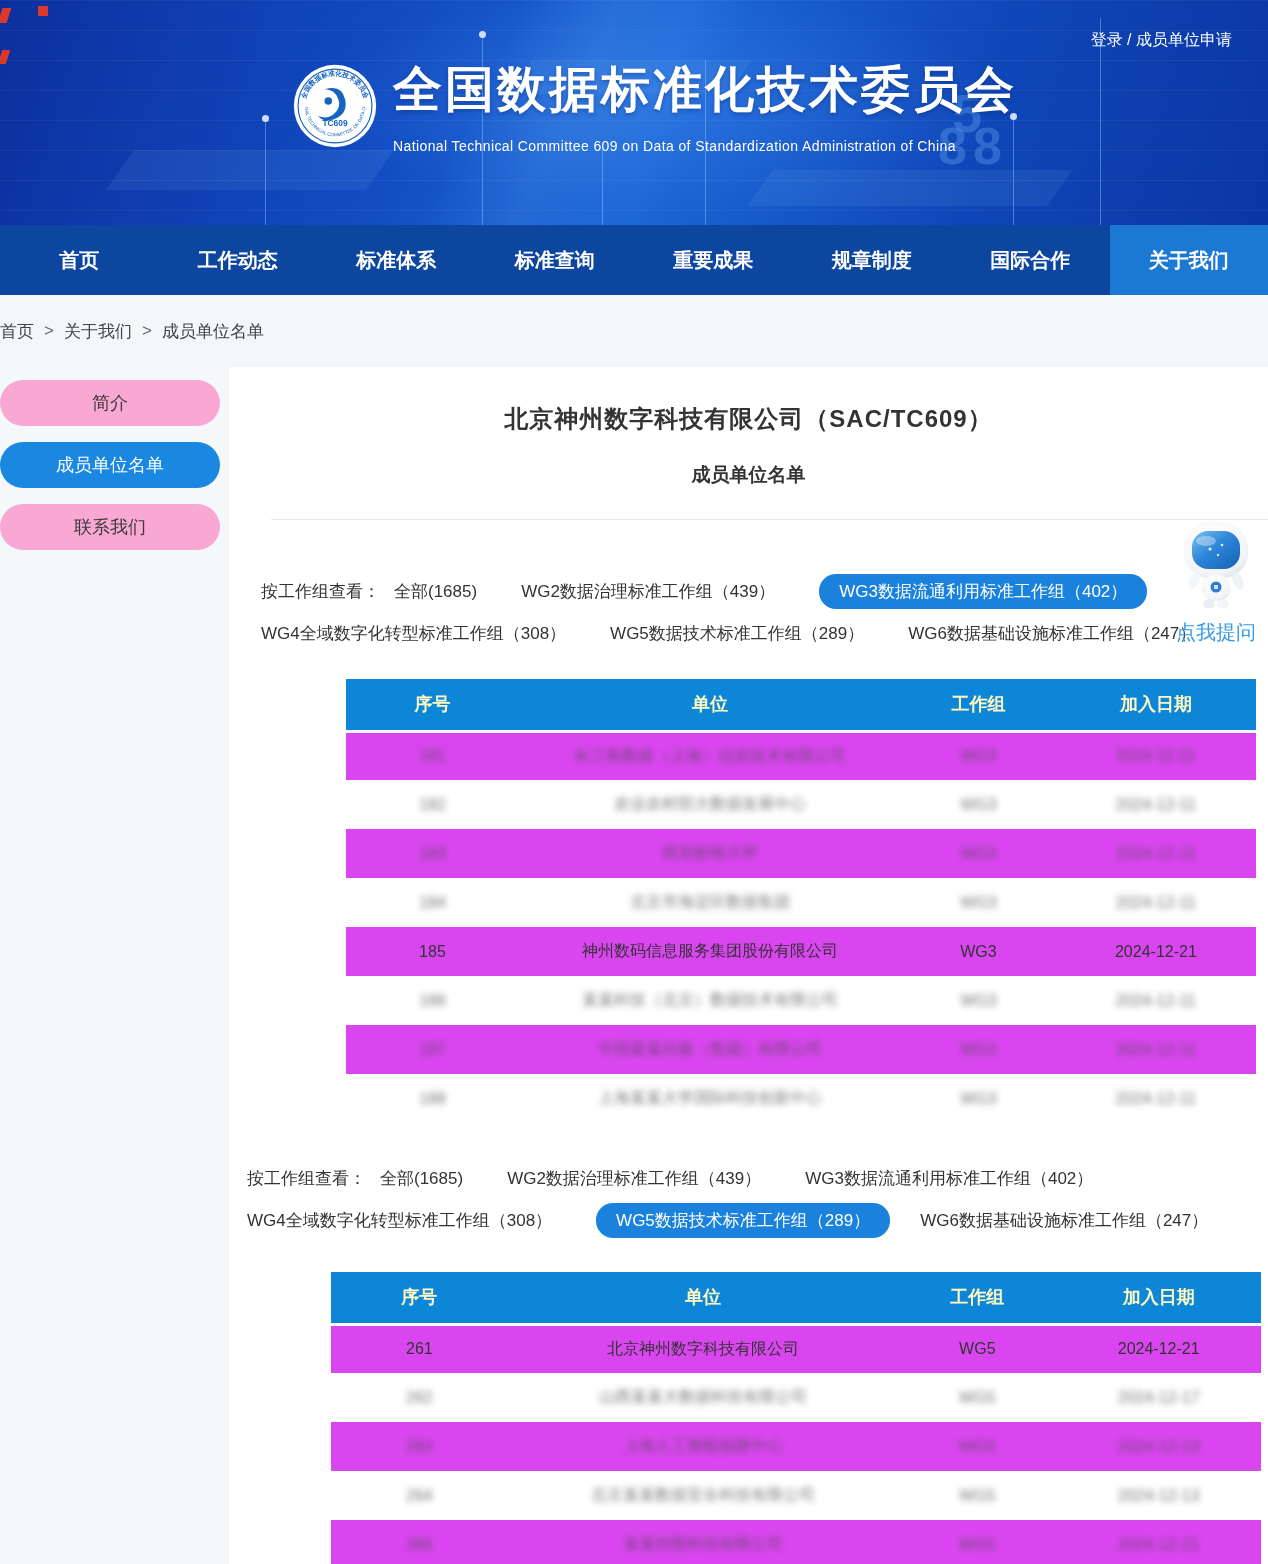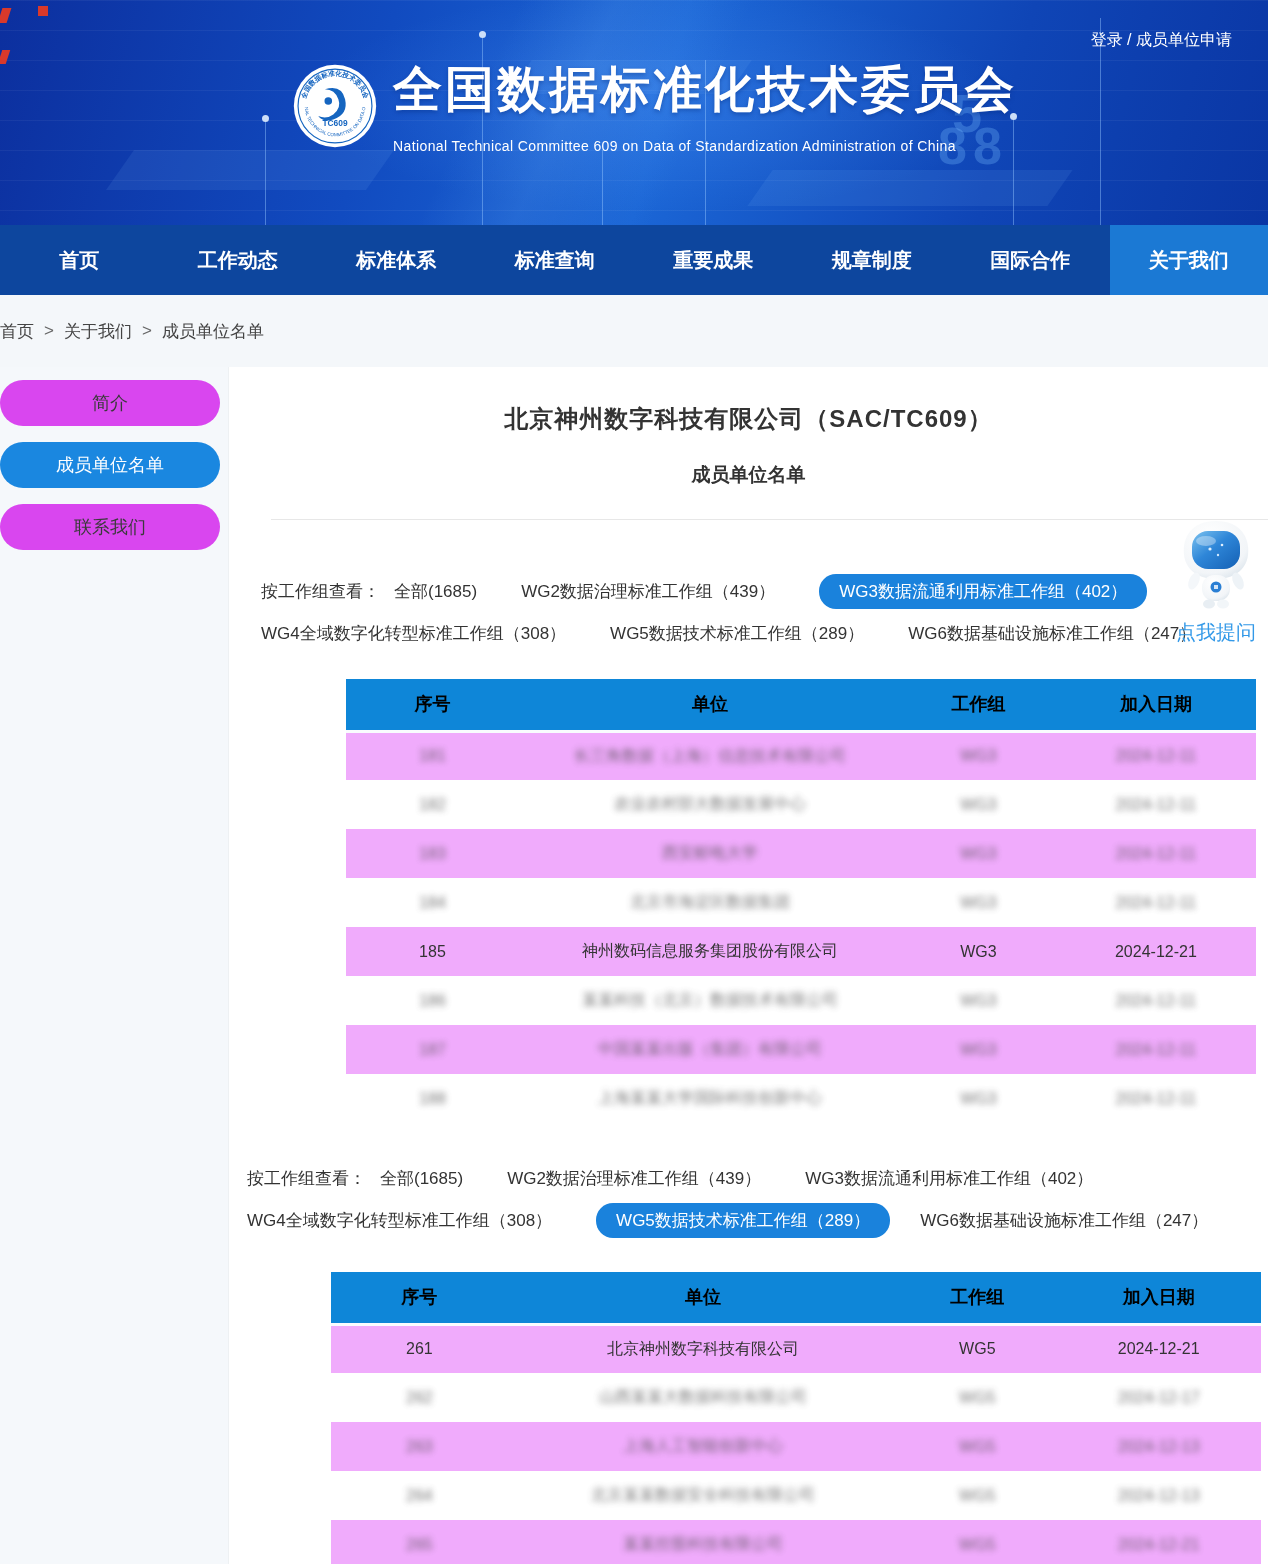--- a/index.html
+++ b/index.html
@@ -46,21 +46,21 @@
   .nav-item.active { background:#1b79d4; }
 
   
   .breadcrumb { height:72px; background:#f4f7fa; display:flex; align-items:center; font-size:17px; color:#444; }
   .breadcrumb .crumb { cursor:pointer; }
   .breadcrumb .sep { margin:0 10px; color:#666; }
 
   
   .main { display:flex; align-items:flex-start; background:#f5f8fb; height:1197px; }
   .sidebar { width:220px; flex:0 0 220px; padding-top:13px; }
-  .side-item { height:46px; margin-bottom:16px; background:#d946ef; border-radius:26px;
+  .side-item { height:46px; margin-bottom:16px; background:#f9a8d4; border-radius:26px;
     display:flex; align-items:center; justify-content:center; font-size:18px; color:#3a3a3a; cursor:pointer; }
   .side-item.active { background:#1a87e0; color:#fff; }
 
   .content { flex:1; margin-left:8px; background:#fff; min-height:1197px; position:relative;
     border-left:1px solid #eef1f3; padding-top:36px; }
   .page-title { text-align:center; font-size:24px; font-weight:bold; color:#333; letter-spacing:1px; }
   .page-subtitle { text-align:center; font-size:19px; font-weight:bold; color:#333; margin-top:27px; }
   .divider { border-top:1px solid #e7e7e7; margin:31px 0 0 42px; }
 
   .assistant { position:absolute; top:152px; right:4px; width:96px; text-align:center; cursor:pointer; z-index:4; }
@@ -68,24 +68,24 @@
 
   .filter-block { margin:54px 0 0 32px; font-size:17px; color:#333; }
   .filter-block.second { margin-top:44px; margin-left:18px; }
   .filter-row { display:flex; align-items:center; margin-bottom:13px; }
   .filter-label { margin-right:14px; }
   .filter-opt { margin-right:44px; cursor:pointer; white-space:nowrap; }
   .filter-opt.pill-active { background:#1a82dc; color:#fff; border-radius:17px; padding:6px 20px; margin-right:30px; }
 
   table.member-table { border-collapse:collapse; width:910px; margin:34px 0 0 117px; table-layout:fixed; }
   .filter-block.second + table.member-table { margin-left:102px; width:930px; }
-  .member-table th { background:#0e86d8; color:#000000; font-size:18px; font-weight:bold;
+  .member-table th { background:#0e86d8; color:#fef9c3; font-size:18px; font-weight:bold;
     height:52px; border-bottom:3px solid #f9fcfe; }
   .member-table td { height:49px; text-align:center; font-size:16px; color:#333; }
-  .member-table tr.alt td { background:#f0abfc; }
+  .member-table tr.alt td { background:#d946ef; }
   .member-table tr.blurred td span { filter:blur(3px); opacity:0.75; color:#4a4a4a; }
 
   .robot-svg { width:84px; height:92px; }
 </style>
 </head>
 <body>
 
 <div class="banner">
   <div class="deco-skew" style="left:120px;top:150px;width:260px;height:40px;"></div>
   <div class="deco-skew" style="left:520px;top:60px;width:220px;height:34px;"></div>

